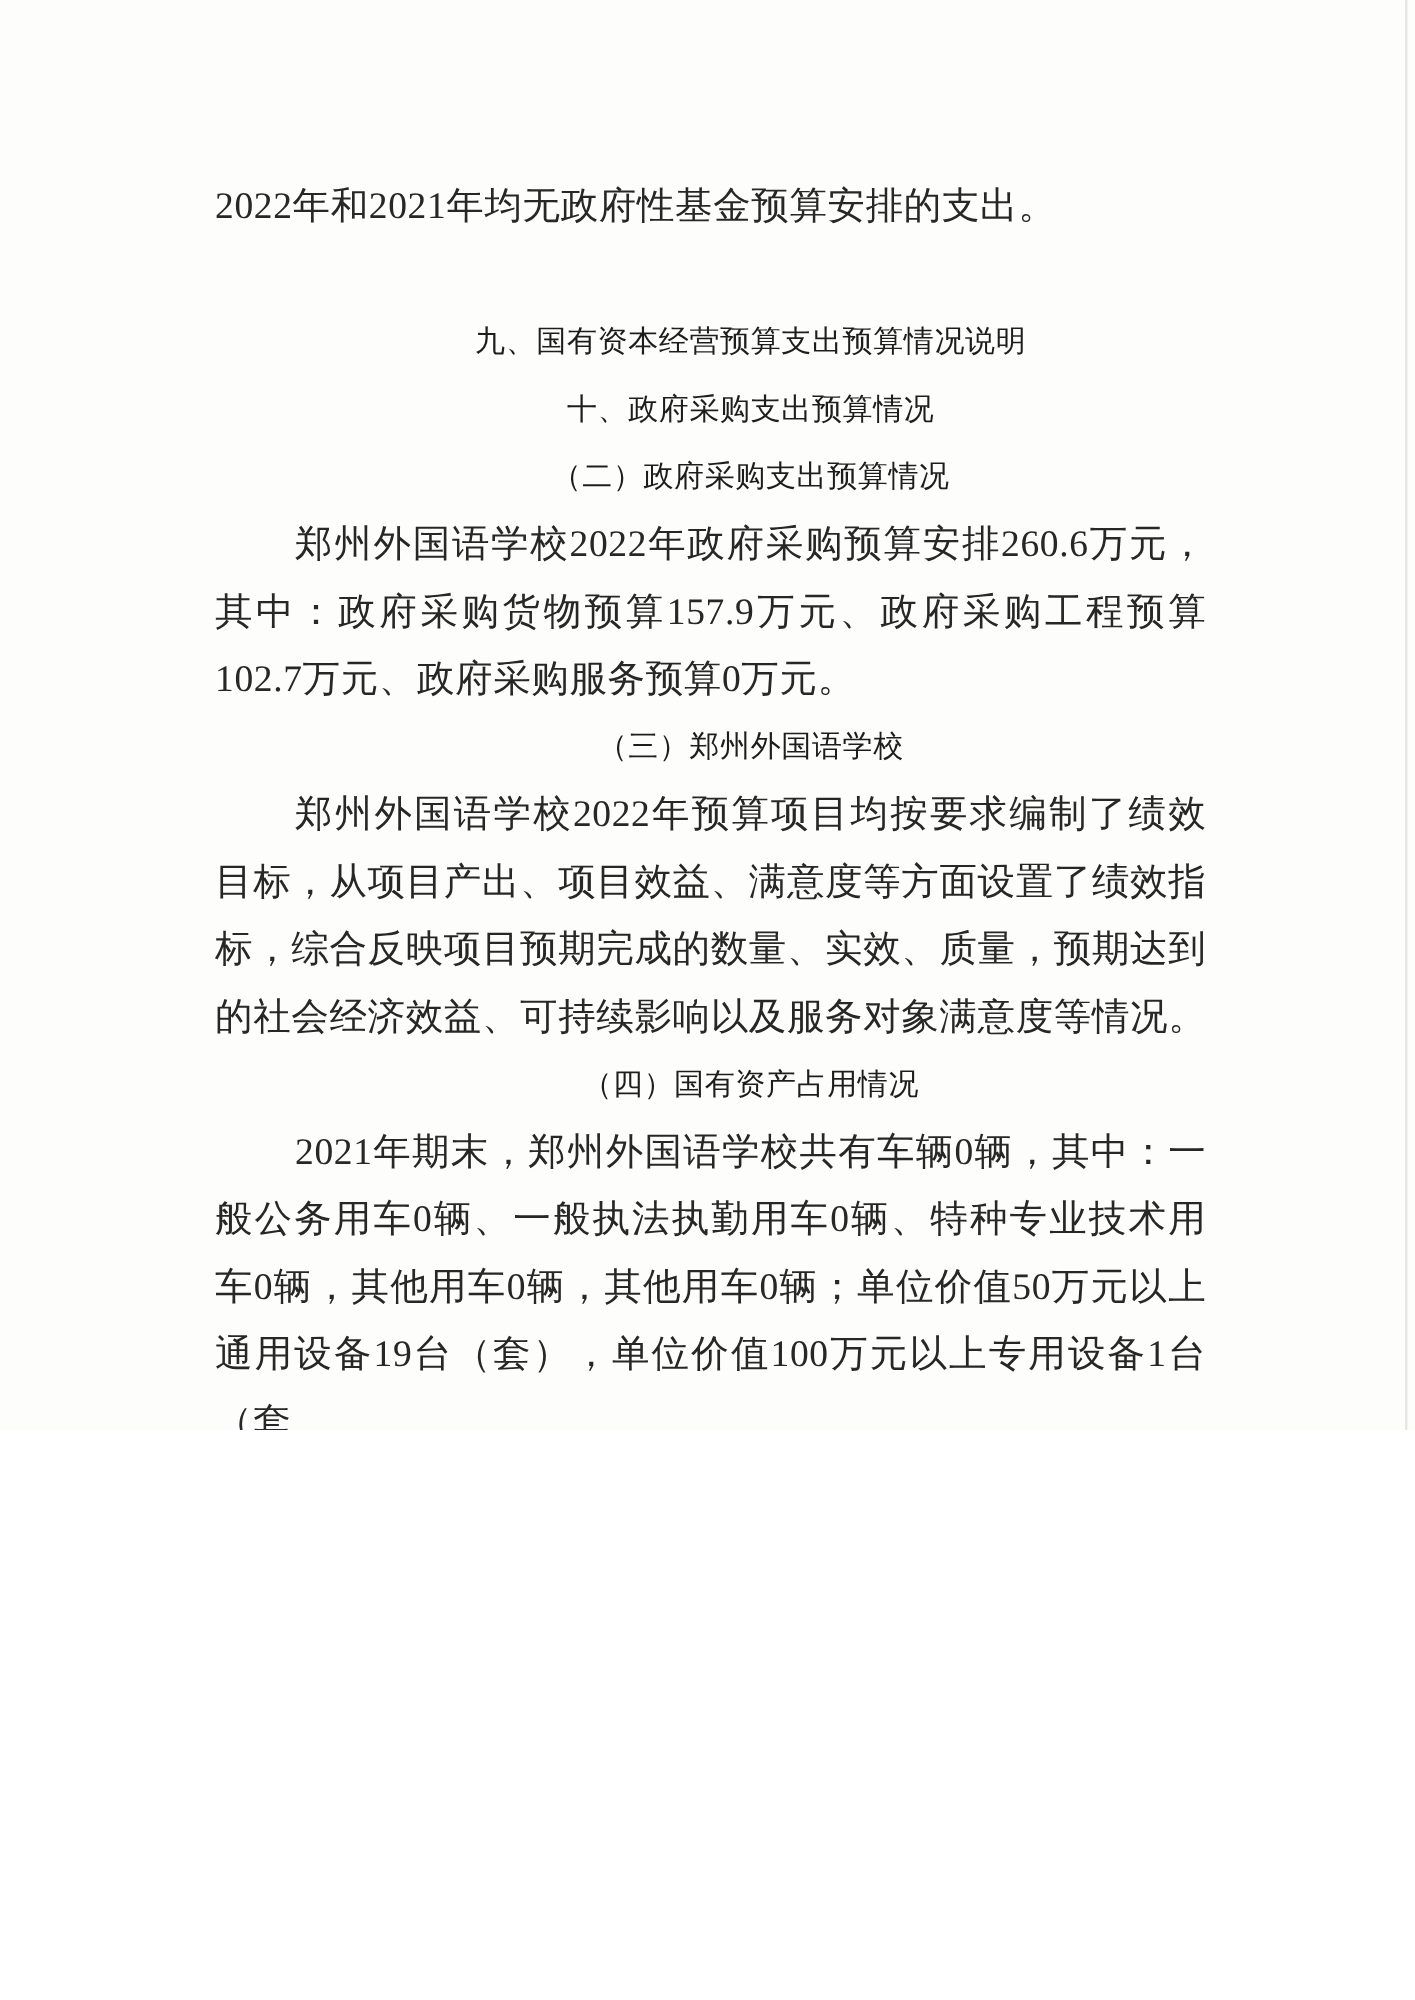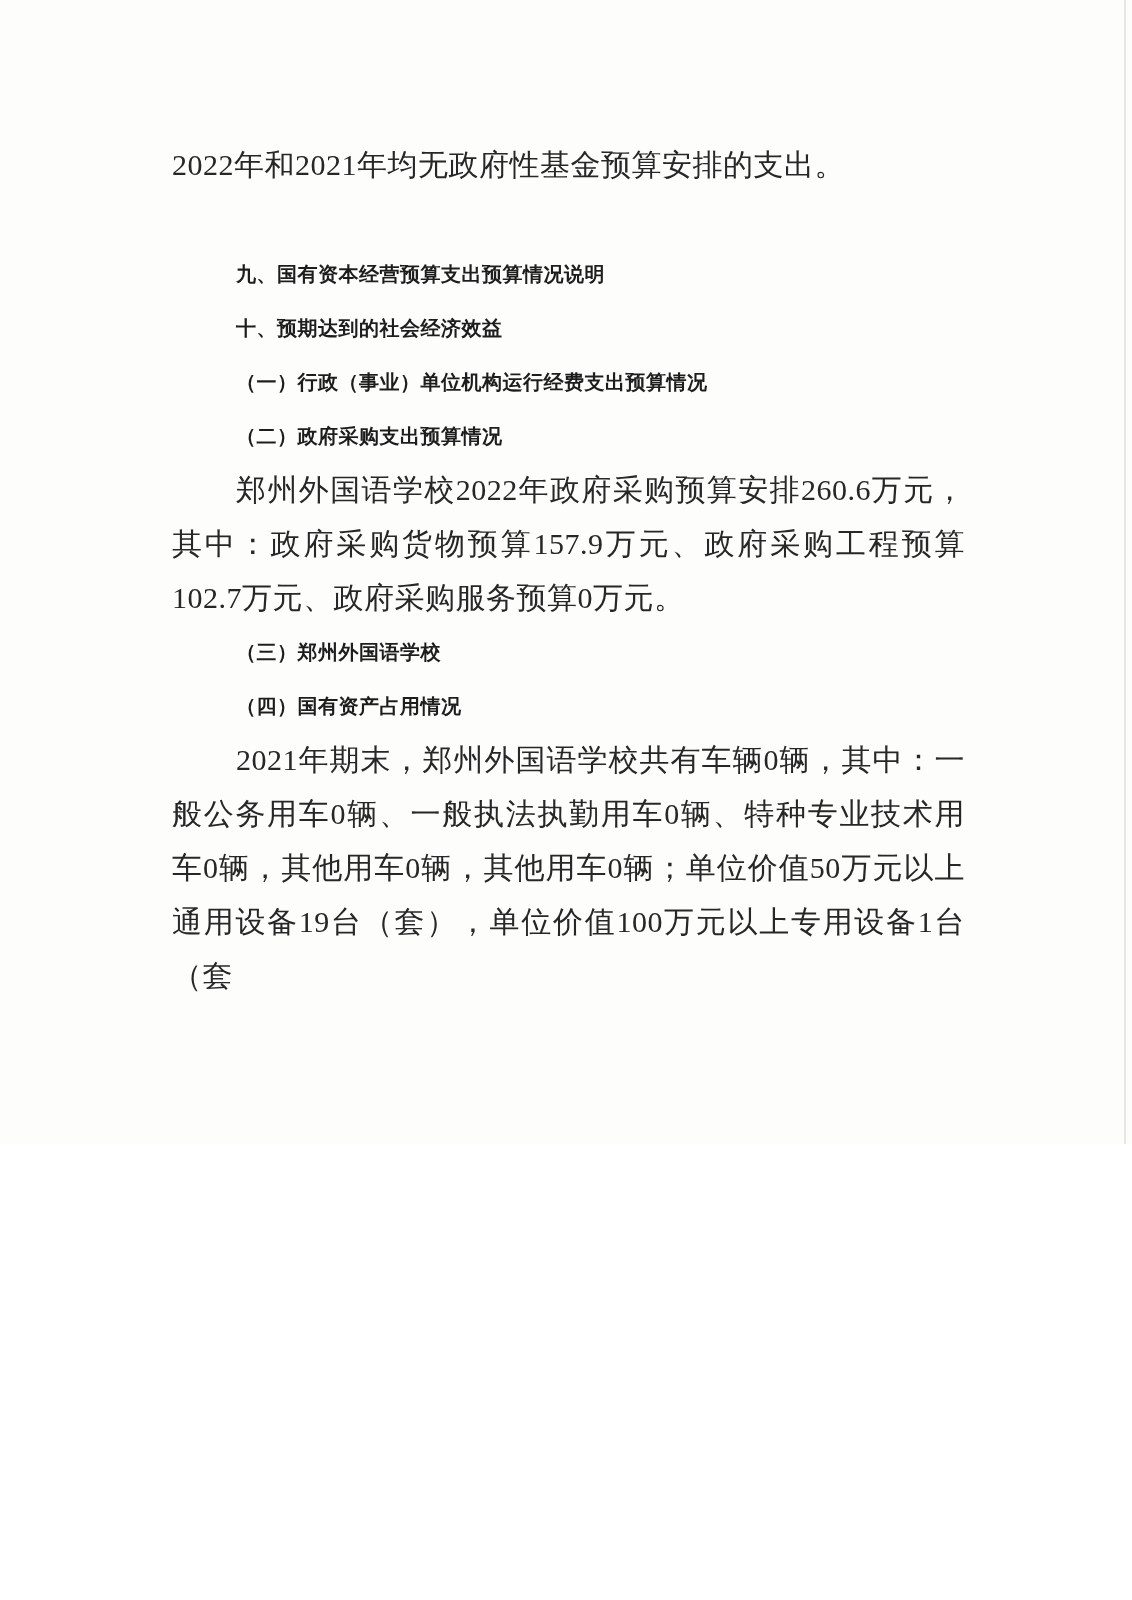--- a/index.html
+++ b/index.html
@@ -38,26 +38,27 @@
     letter-spacing: 0.5px;
     text-align: justify;
     color: #272727;
   }
   .indent {
     text-indent: 64px;
   }
   .head {
     margin: 0;
     font-family: "Liberation Sans", "DejaVu Sans", sans-serif;
-    font-weight: 700;
-    font-size: 20px;
+    font-weight: 400;
+    font-size: 24px;
     line-height: 54px;
     letter-spacing: 0.5px;
     text-indent: 64px;
     color: #1d1d1d;
+    text-align: center;
   }
   .gap-blank   { margin-top: 55px; }  
   .gap-small   { margin-top: 13px; }
   .footer {
     position: absolute;
     top: 1452px;
     left: 0;
     width: 100%;
     text-align: center;
     font-size: 28px;
@@ -72,31 +73,31 @@
 <div class="page">
   <div class="scan-edge"></div>
 
   <div class="doc">
 
     <p class="para">2022年和2021年均无政府性基金预算安排的支出。</p>
 
     <p class="head gap-blank">九、国有资本经营预算支出预算情况说明</p>
 
 
-    <p class="head">十、预期达到的社会经济效益</p>
+    <p class="head">十、政府采购支出预算情况</p>
 
-    <p class="head">（一）行政（事业）单位机构运行经费支出预算情况</p>
 
 
     <p class="head">（二）政府采购支出预算情况</p>
 
     <p class="para indent">郑州外国语学校2022年政府采购预算安排260.6万元，其中：政府采购货物预算157.9万元、政府采购工程预算102.7万元、政府采购服务预算0万元。</p>
 
     <p class="head">（三）郑州外国语学校</p>
 
+    <p class="para indent">郑州外国语学校2022年预算项目均按要求编制了绩效目标，从项目产出、项目效益、满意度等方面设置了绩效指标，综合反映项目预期完成的数量、实效、质量，预期达到的社会经济效益、可持续影响以及服务对象满意度等情况。</p>
 
     <p class="head">（四）国有资产占用情况</p>
 
     <p class="para indent">2021年期末，郑州外国语学校共有车辆0辆，其中：一般公务用车0辆、一般执法执勤用车0辆、特种专业技术用车0辆，其他用车0辆，其他用车0辆；单位价值50万元以上通用设备19台（套），单位价值100万元以上专用设备1台（套</p>
 
   </div>
 
   <div class="footer">- 5 -</div>
 </div>
 

